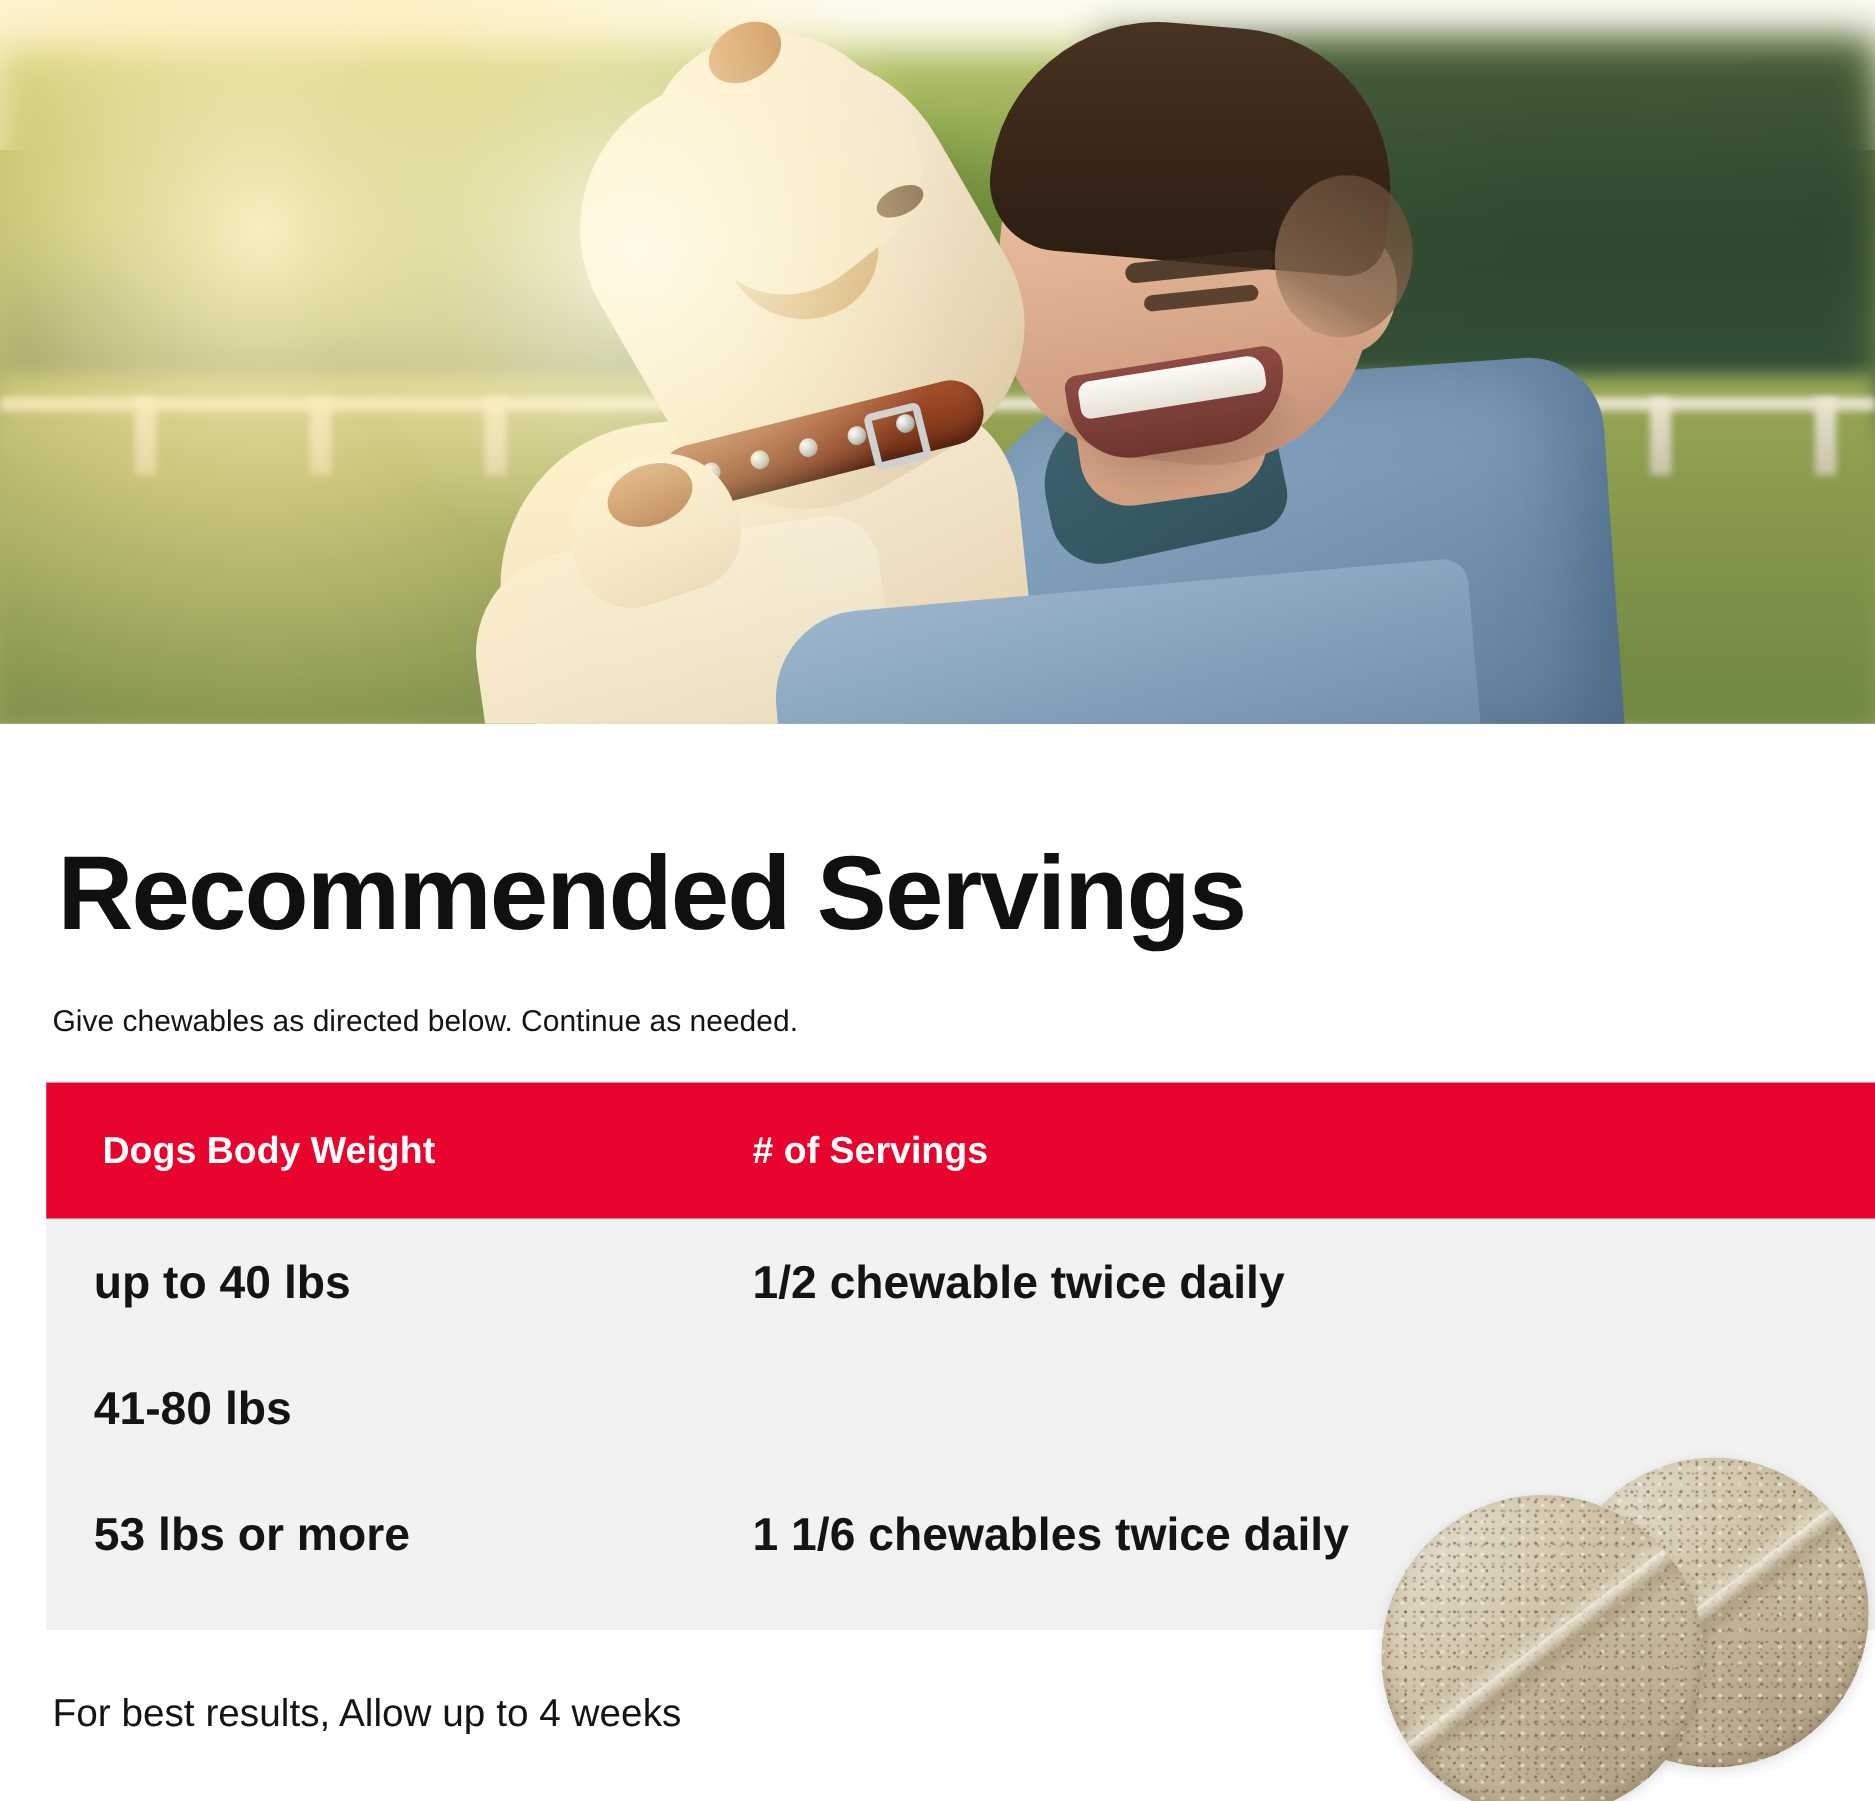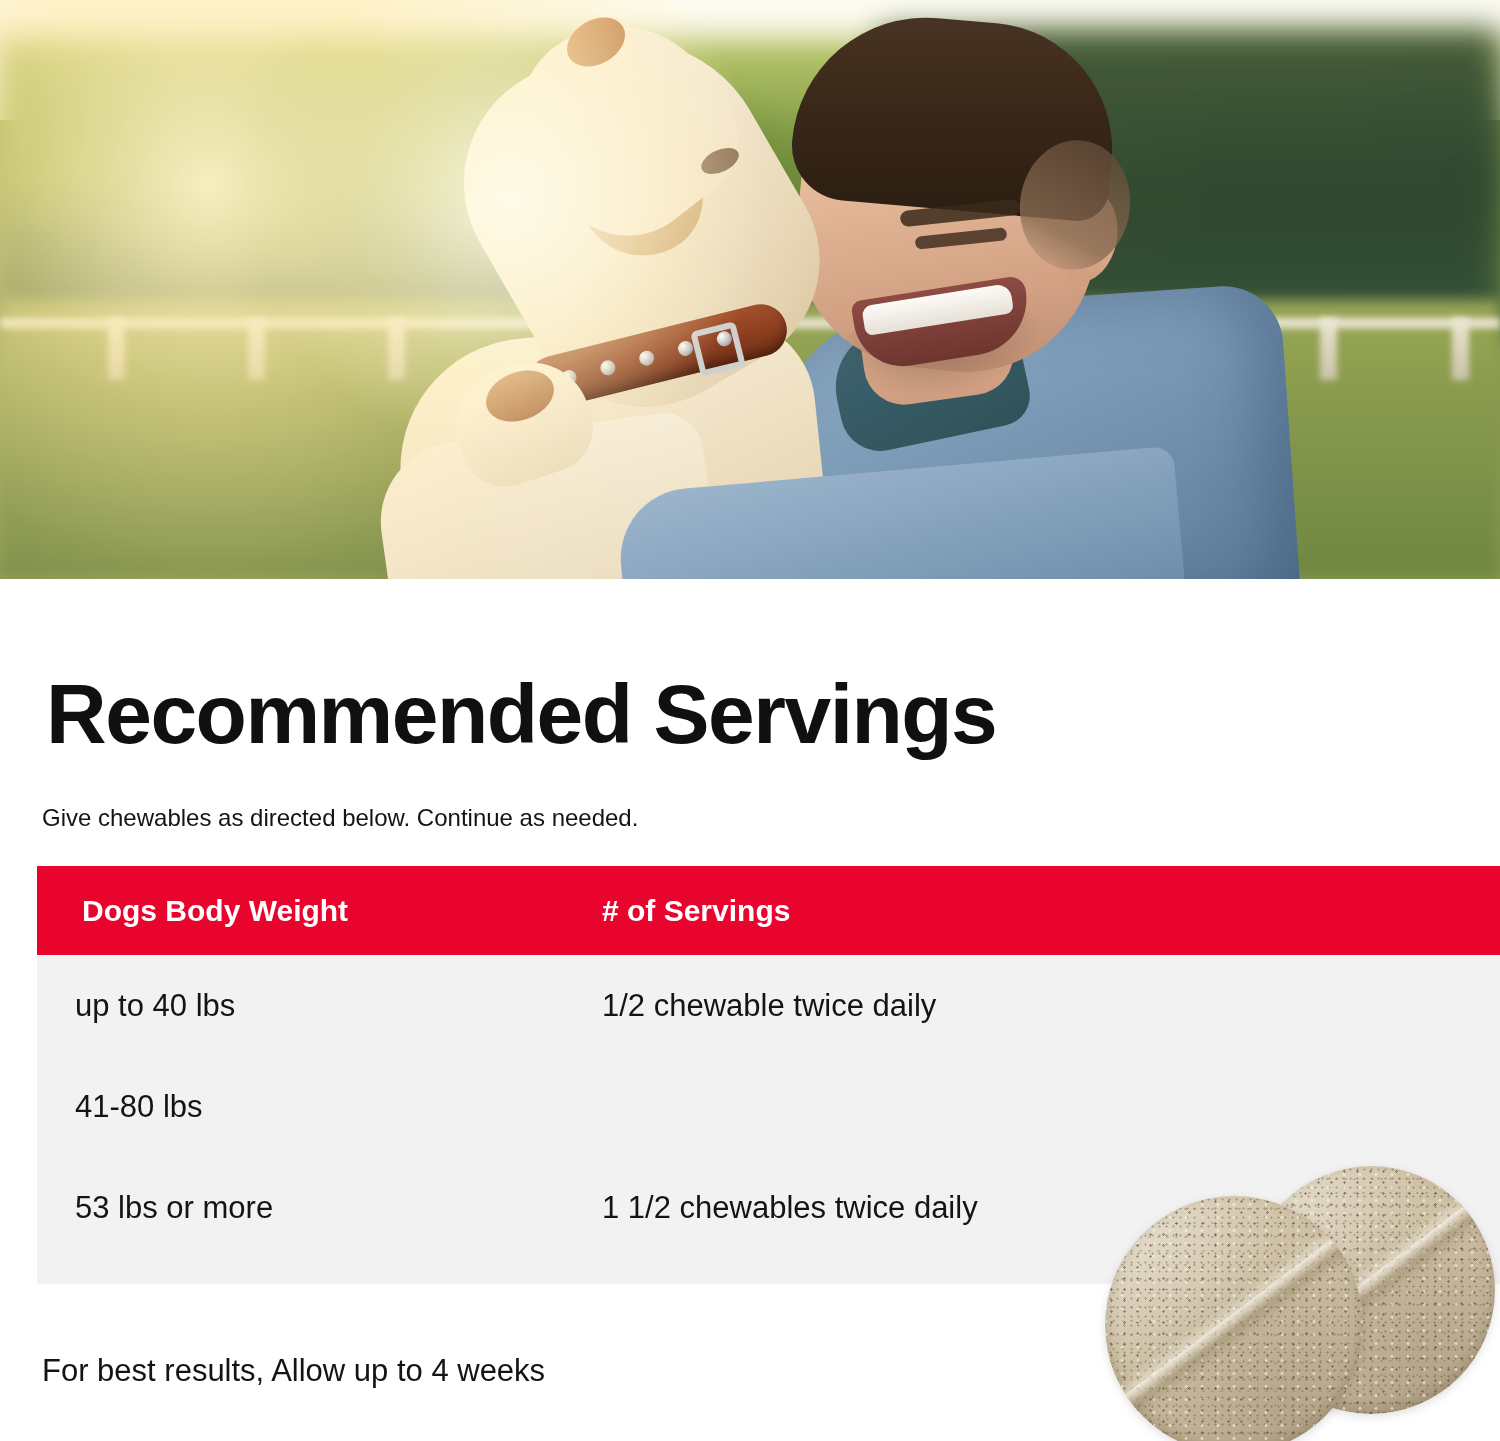--- a/index.html
+++ b/index.html
@@ -207,30 +207,30 @@
   }
   .subtitle{
     position:absolute;left:42px;top:780px;
     font-size:24px;color:#141414;font-weight:400;white-space:nowrap;
   }
 
   .table{
     position:absolute;left:37px;top:866px;width:1463px;
   }
   .thead{
-    background:#E8042C;height:89px;display:flex;align-items:center;
+    background:#E8042C;height:109px;display:flex;align-items:center;
   }
   .th{
     color:#ffffff;font-size:30px;font-weight:700;
   }
   .th.c1{margin-left:45px;width:520px;}
   .th.c2{margin-left:0;}
   .tbody{background:#F2F2F2;padding:0 0 26px 0;}
   .tr{display:flex;align-items:center;height:101px;}
-  .td{font-size:31px;color:#141414;font-weight:400;}
+  .td{font-size:37px;color:#141414;font-weight:700;}
   .td.c1{margin-left:38px;width:527px;}
   .td.c2{margin-left:0;}
 
   .footnote{
     position:absolute;left:42px;top:1322px;
     font-size:31px;color:#141414;font-weight:400;white-space:nowrap;
   }
 
   
   .tablets{
@@ -337,21 +337,21 @@
   <div class="tbody">
     <div class="tr">
       <div class="td c1">up to 40 lbs</div>
       <div class="td c2">1/2 chewable twice daily</div>
     </div>
     <div class="tr">
       <div class="td c1">41-80 lbs</div>
     </div>
     <div class="tr">
       <div class="td c1">53 lbs or more</div>
-      <div class="td c2">1 1/2 chewables twice daily</div>
+      <div class="td c2">1 1/6 chewables twice daily</div>
     </div>
   </div>
 </div>
 
 <p class="footnote">For best results, Allow up to 4 weeks</p>
 
 <div class="tablets">
   <div class="tablet tablet-back">
     <div class="speckle"></div>
     <div class="score"></div>

